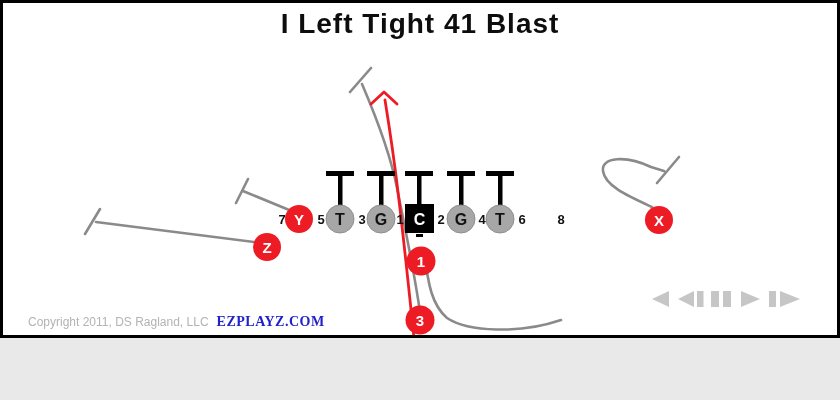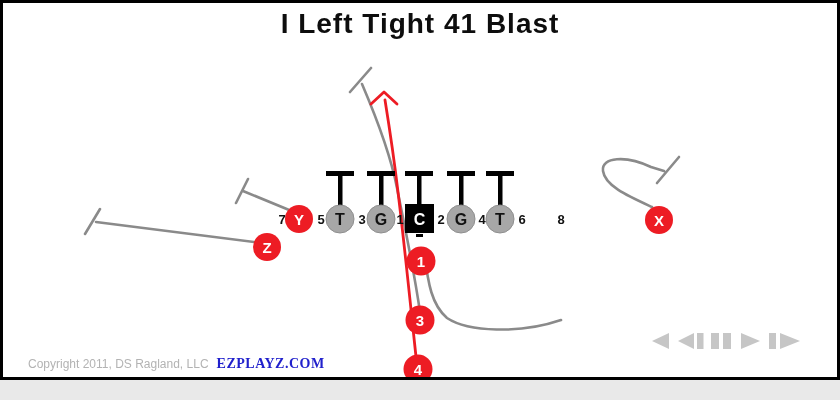--- a/index.html
+++ b/index.html
@@ -1,17 +1,17 @@
 <!DOCTYPE html>
 <html style="--player_red: #ED1C24; --lineman_gray: #A7A7A7; --route_gray: #8A8A8A; --mark_black: #000000; --copyright_gray: #B3B3B3; --brand_blue: #2121CC; --control_gray: #C6C6C6;"><head>
 <meta charset="utf-8">
 <style>
   html,body { margin:0; padding:0; background:#e9e9e9; font-family:"Liberation Sans",sans-serif; }
   .stage {
-    position:relative; width:840px; height:380px; background:#ffffff; overflow:hidden;
+    position:relative; width:840px; height:338px; background:#ffffff; overflow:hidden;
   }
   .frame {
     position:absolute; inset:0; border:3px solid #000; pointer-events:none; z-index:50;
   }
   .title {
     position:absolute; top:8px; left:0; right:0; text-align:center;
     font-size:28px; font-weight:bold; color:#0d0d0d; letter-spacing:1px; z-index:5;
   }
   svg.field { position:absolute; left:0; top:0; z-index:1; }
   svg.field text { font-family:"Liberation Sans",sans-serif; font-weight:bold; }

